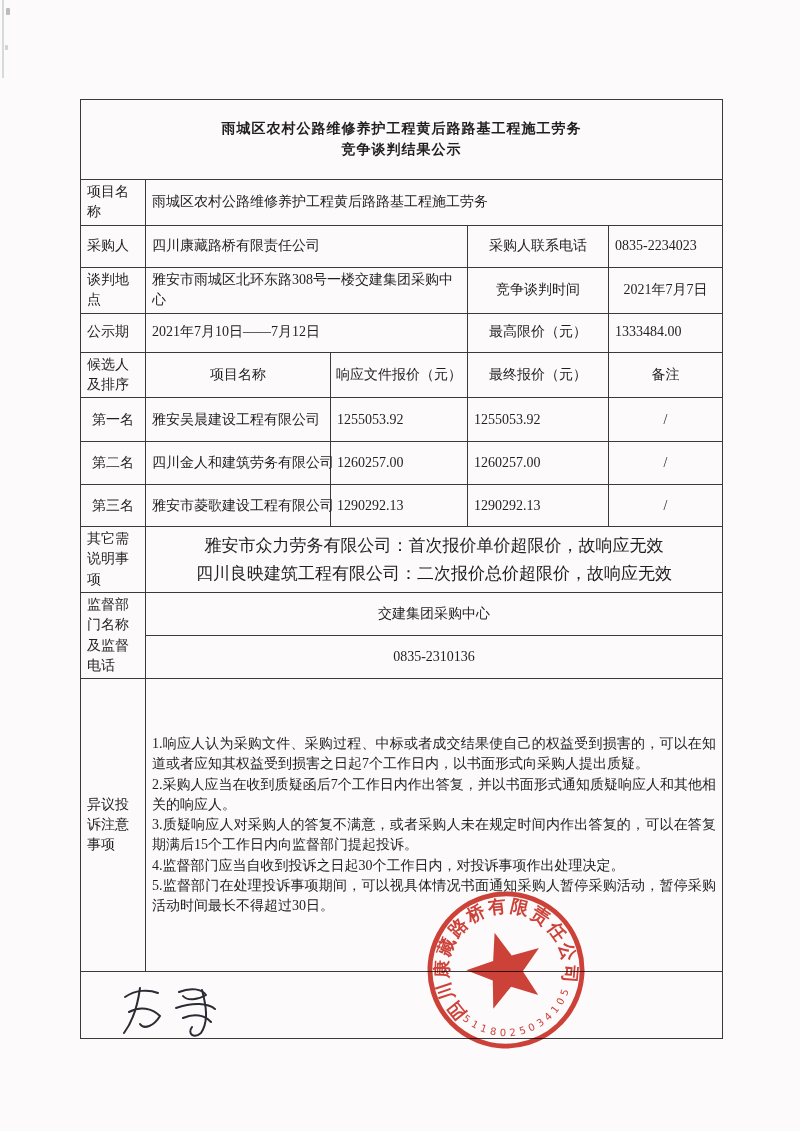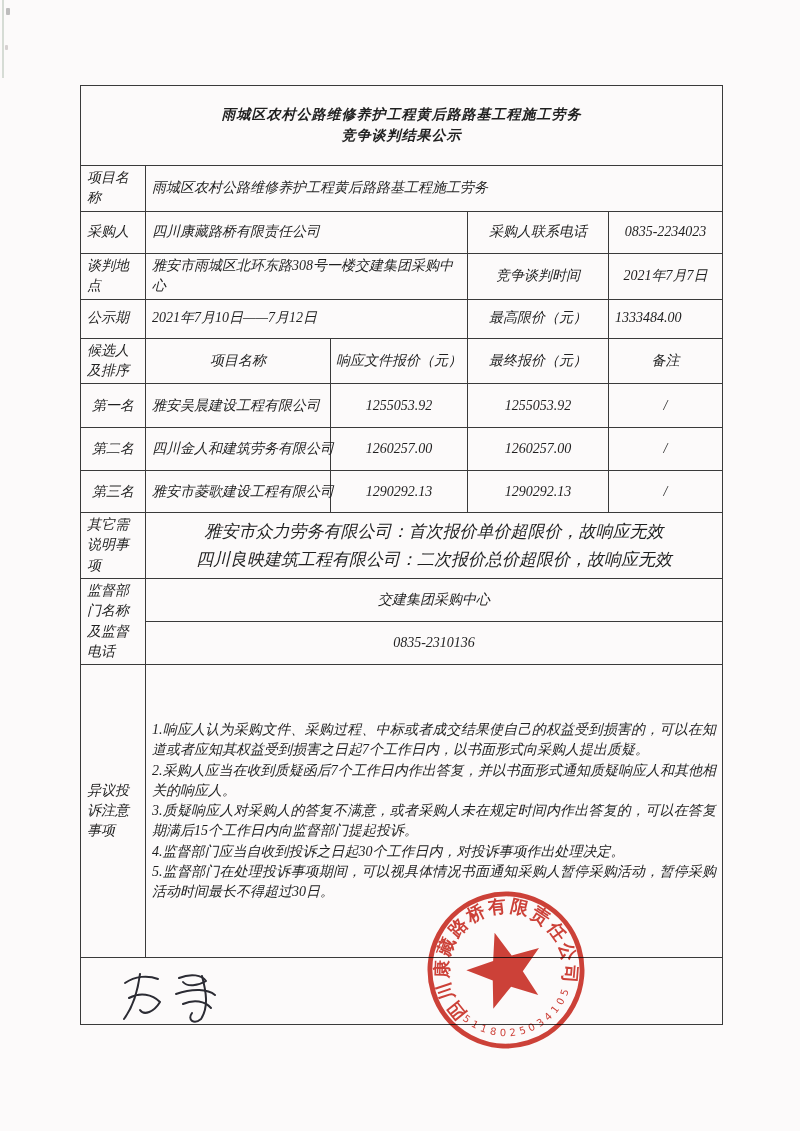--- a/index.html
+++ b/index.html
@@ -11,38 +11,38 @@
     overflow:hidden;
     font-family:"Liberation Serif","DejaVu Serif",serif;
     color:#1f1f1f;
   }
   
   .edge-line{position:absolute;left:2px;top:0;width:2px;height:78px;background:#c2cdc2;opacity:.65;}
   .speck1{position:absolute;left:6px;top:8px;width:4px;height:7px;background:#8a8a8a;opacity:.55;border-radius:1px;}
   .speck2{position:absolute;left:5px;top:45px;width:3px;height:5px;background:#b0a8a8;opacity:.5;border-radius:1px;}
 
   table.doc{
-    position:absolute;left:80px;top:85px;
-    width:642px;border-collapse:collapse;table-layout:fixed;font-style:italic;
+    position:absolute;left:80px;top:99px;
+    width:642px;border-collapse:collapse;table-layout:fixed;
   }
   table.doc td{
     border:1.5px solid #3a3a3a;
     padding:2px 6px;
     font-size:14px;
     line-height:1.45;
     vertical-align:middle;
     overflow:visible;
   }
   td.titlecell{
     text-align:center;font-weight:bold;font-size:21px;line-height:1.6;letter-spacing:1px;
     padding:6px 10px;
   }
   td.lab{font-size:13.5px;padding:2px 2px 2px 5px;line-height:1.5;}
   td.cen{text-align:center;}
-  td.num{text-align:center;font-size:13px;font-family:"Liberation Serif","DejaVu Serif",serif;}
+  td.num{font-size:13px;font-family:"Liberation Serif","DejaVu Serif",serif;}
   td.smallnum{text-align:left;font-size:12px;}
   td.cname{font-size:13px;padding:2px 4px;white-space:nowrap;}
   td.notes{padding:4px 6px;}
   .note-line{text-align:center;font-size:17px;line-height:1.6;}
   td.objection-text{padding:10px 9px;font-size:14px;line-height:1.58;text-align:justify;}
   .obj-item{margin:0;}
   td.signrow{padding:4px 4px 4px 8px;}
   .sign-wrap{display:flex;align-items:center;}
   .sign-label{font-size:16px;letter-spacing:2px;white-space:nowrap;}
   .sign-svg{position:relative;top:7px;margin-left:26px;flex:0 0 auto;}

